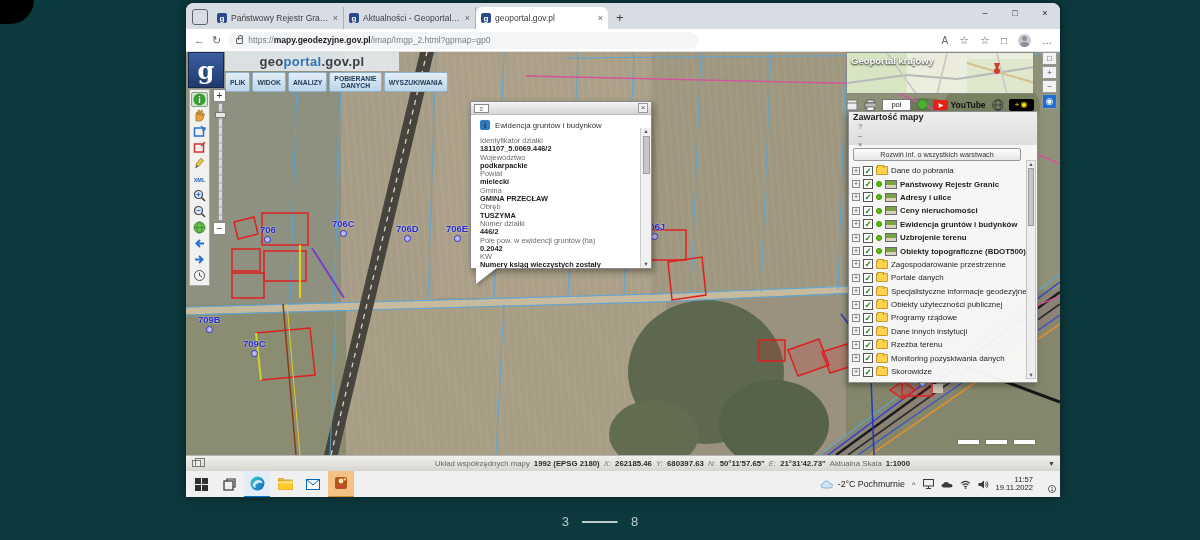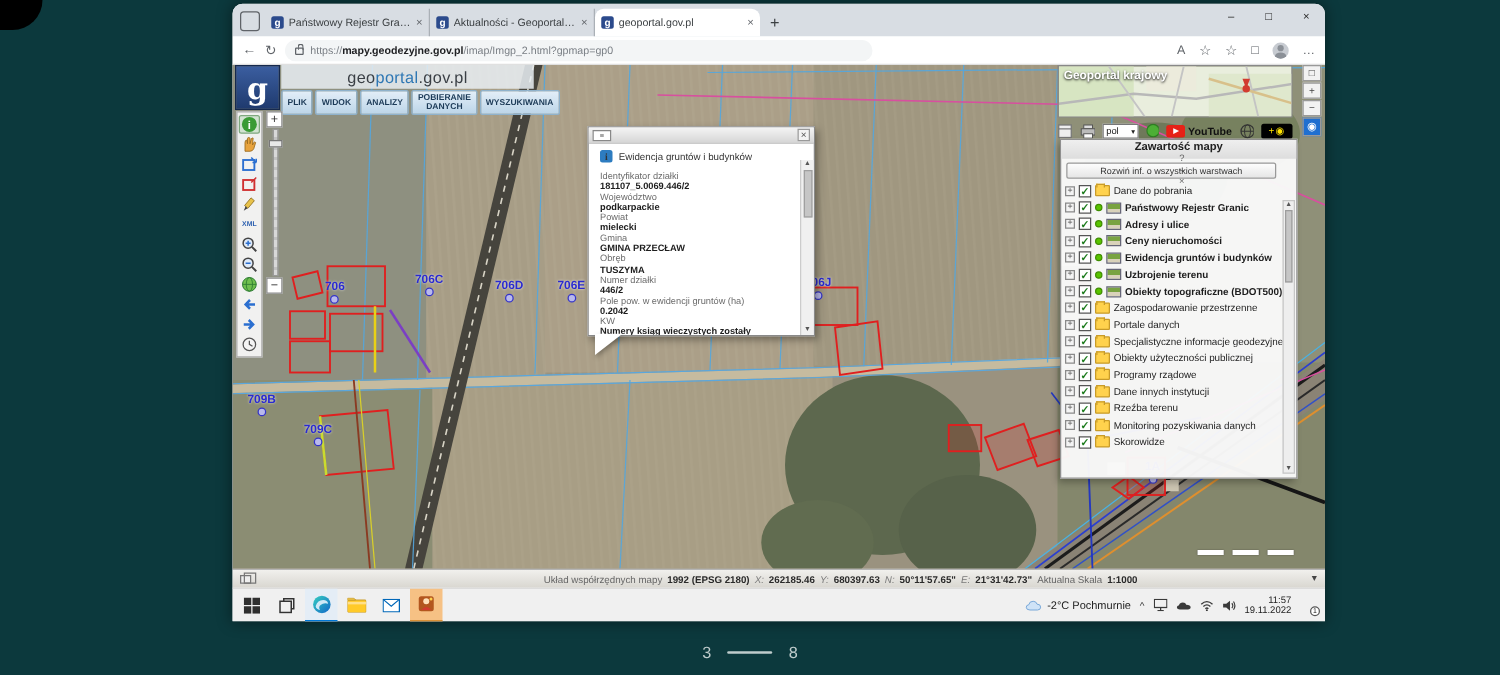--- a/index.html
+++ b/index.html
@@ -34,21 +34,21 @@
 
   
   .appwrap{position:relative;width:874px;height:403px;overflow:hidden;background:#9a927f;}
   .appwrap > svg.mapsvg{position:absolute;left:0;top:0;}
 
   .maplabel{position:absolute;color:#2a2ad0;font-size:9.5px;font-weight:bold;text-shadow:0 0 2px rgba(255,255,255,.8);text-align:center;z-index:3;}
   .maplabel i{display:block;width:7px;height:7px;margin:1px auto 0;background:#b9b9ec;border:1.5px solid #3434c8;border-radius:50%;}
 
   .ghdr{position:absolute;left:2px;top:0;z-index:5;}
   .glogo{position:absolute;left:0;top:0;width:36px;height:36px;background:linear-gradient(#3b5ea0,#1f3a6e);display:flex;align-items:center;justify-content:center;color:#fff;font-size:24px;font-weight:bold;font-family:"DejaVu Serif",serif;border:1px solid #16294d;}
-  .gtitle{position:absolute;left:37px;top:0;width:202px;height:19px;background:rgba(233,238,243,.85);display:flex;align-items:center;justify-content:center;font-size:13px;letter-spacing:.3px;font-family:"Liberation Serif",serif;}
+  .gtitle{position:absolute;left:37px;top:0;width:174px;height:19px;background:rgba(233,238,243,.85);display:flex;align-items:center;justify-content:center;font-size:13px;letter-spacing:.3px;font-family:"Liberation Serif",serif;font-weight:bold;}
   .gtitle .p1,.gtitle .p3{color:#3a3f45;}
   .gtitle .p2{color:#2e77b4;}
   .gmenu{position:absolute;left:37px;top:20px;display:flex;gap:2px;}
   .gmenu button{background:linear-gradient(#e3eef8,#bcd5e8);border:1px solid #8fb2cc;font-size:6.8px;font-weight:bold;color:#1c3a57;padding:2px 4px;border-radius:2px;}
 
   .ltools{position:absolute;left:3px;top:37px;width:21px;background:rgba(250,250,250,.92);border:1px solid #aaa;padding:2px 0;display:flex;flex-direction:column;align-items:center;gap:1px;z-index:5;}
   .ltools .tbtn{width:17px;height:15px;display:flex;align-items:center;justify-content:center;border-radius:2px;}
   .ltools .tbtn.pressed{background:#d2e3d2;border:1px solid #7fa87f;}
 
   .zslider{position:absolute;left:27px;top:37px;width:14px;z-index:5;}
@@ -67,21 +67,21 @@
   .ptop span{font-size:7.8px;color:#333;}
   .pf{font-size:7.4px;line-height:8.3px;color:#6b6b6b;}
   .pf b{color:#1d1d1d;}
   .pscroll{position:absolute;right:0;top:13px;bottom:0;width:11px;background:#f0f0f0;border-left:1px solid #ccc;font-size:5.5px;color:#555;text-align:center;}
   .pscroll .thumb{width:7px;height:38px;background:#c6c6c6;border:1px solid #a0a0a0;margin:2px auto;}
   .pscroll .sd{position:absolute;bottom:1px;left:0;right:0;}
   .ppointer{position:absolute;left:5px;bottom:-16px;width:0;height:0;border-top:17px solid #fff;border-right:22px solid transparent;filter:drop-shadow(1px 2px 2px rgba(0,0,0,.3));}
 
   
   .panel{position:absolute;left:662px;top:59px;width:190px;height:272px;background:rgba(249,249,249,.97);border:1px solid #8f8f8f;box-shadow:-2px 3px 6px rgba(0,0,0,.3);z-index:6;}
-  .pnlhead{height:15px;display:flex;align-items:center;padding:0 4px;background:linear-gradient(#efefef,#ddd);flex-direction:column;}
+  .pnlhead{height:33px;display:flex;padding:0 4px;background:linear-gradient(#efefef,#ddd);flex-direction:column;}
   .pnlhead .t{font-size:9px;font-weight:bold;color:#222;flex:1;}
   .pnlhead .hic{font-size:7.5px;color:#666;margin-left:5px;}
   .pnltabs{display:flex;align-items:flex-end;height:15px;padding:0 2px;gap:1px;border-bottom:1px solid #b5b5b5;background:#e6e6e6;}
   .pnltab{background:linear-gradient(#fdfdfd,#dcdcdc);border:1px solid #a8a8a8;border-bottom:none;border-radius:3px 3px 0 0;font-size:7.6px;color:#333;padding:1px 6px;height:13px;}
   .pnltab.active{font-weight:bold;background:#f9f9f9;height:14px;}
   .pnlexpand{margin:3px 16px 2px 4px;border:1px solid #999;background:linear-gradient(#fdfdfd,#e6e6e6);font-size:7.2px;color:#333;text-align:center;padding:1px 0;border-radius:2px;}
   .llist{position:relative;padding:1px 0 0 3px;}
   .lrow{display:flex;align-items:center;gap:3px;height:13.4px;}
   .exp{width:8px;height:8px;border:1px solid #8a8a8a;background:#f4f4f4;font-size:7px;line-height:6px;text-align:center;color:#555;flex:none;}
   .cb{width:10px;height:10px;border:1px solid #555;background:#fff;font-size:8.5px;line-height:9px;text-align:center;color:#1e7d1e;font-weight:bold;flex:none;}
@@ -93,21 +93,21 @@
   .llabel{font-size:7.9px;color:#1d1d1d;white-space:nowrap;}
   .llabel.b{font-weight:bold;}
   .pnlscroll{position:absolute;right:1px;top:48px;bottom:3px;width:10px;background:#eee;border:1px solid #c5c5c5;font-size:5.5px;color:#555;text-align:center;}
   .pnlscroll .thumb{width:6px;height:58px;background:#c6c6c6;border:1px solid #9d9d9d;margin:1px auto;}
   .pnlscroll .sd{position:absolute;bottom:0;left:0;right:0;}
 
   
   .overview{position:absolute;left:660px;top:0;width:188px;height:42px;z-index:5;border:1px solid #888;overflow:hidden;}
   .ovtitle{position:absolute;left:4px;top:2px;color:#fff;font-size:9.5px;font-weight:bold;text-shadow:0 1px 2px #000;z-index:2;}
   .widgetrow{position:absolute;left:660px;top:45px;width:188px;height:15px;display:flex;align-items:center;gap:6px;z-index:5;}
-  .langsel{width:30px;height:12px;background:#fff;border:1px solid #777;font-size:7.5px;color:#222;display:flex;align-items:center;justify-content:space-between;padding:0 2px;}
+  .langsel{width:30px;height:12px;background:#fff;border:1px solid #777;font-size:7.5px;color:#222;display:flex;align-items:center;justify-content:space-between;padding:0 2px;flex-direction:column;}
   .ytbadge{display:flex;align-items:center;gap:2px;}
   .ytplay{width:15px;height:10px;background:#e62117;border-radius:2px;color:#fff;font-size:6px;line-height:10px;text-align:center;}
   .ytbadge .yt{font-size:8.5px;font-weight:bold;color:#111;}
   .contrastbox{width:26px;height:12px;background:#000;border-radius:2px;color:#ffe400;font-size:8px;line-height:12px;text-align:center;letter-spacing:1px;}
   .edgestack{position:absolute;left:856px;top:0;width:16px;z-index:5;display:flex;flex-direction:column;gap:1px;}
   .edgestack .ebtn{width:15px;height:13px;background:#f2f2f2;border:1px solid #999;font-size:8px;line-height:11px;text-align:center;color:#444;}
   .edgestack .ebtn.eye{background:#1f6fd0;color:#fff;height:15px;font-size:9px;line-height:13px;}
 
   .scalebar{position:absolute;left:772px;top:388px;display:flex;gap:7px;z-index:4;}
   .scalebar i{width:21px;height:3.5px;background:#fff;box-shadow:0 0 1px #333;}

